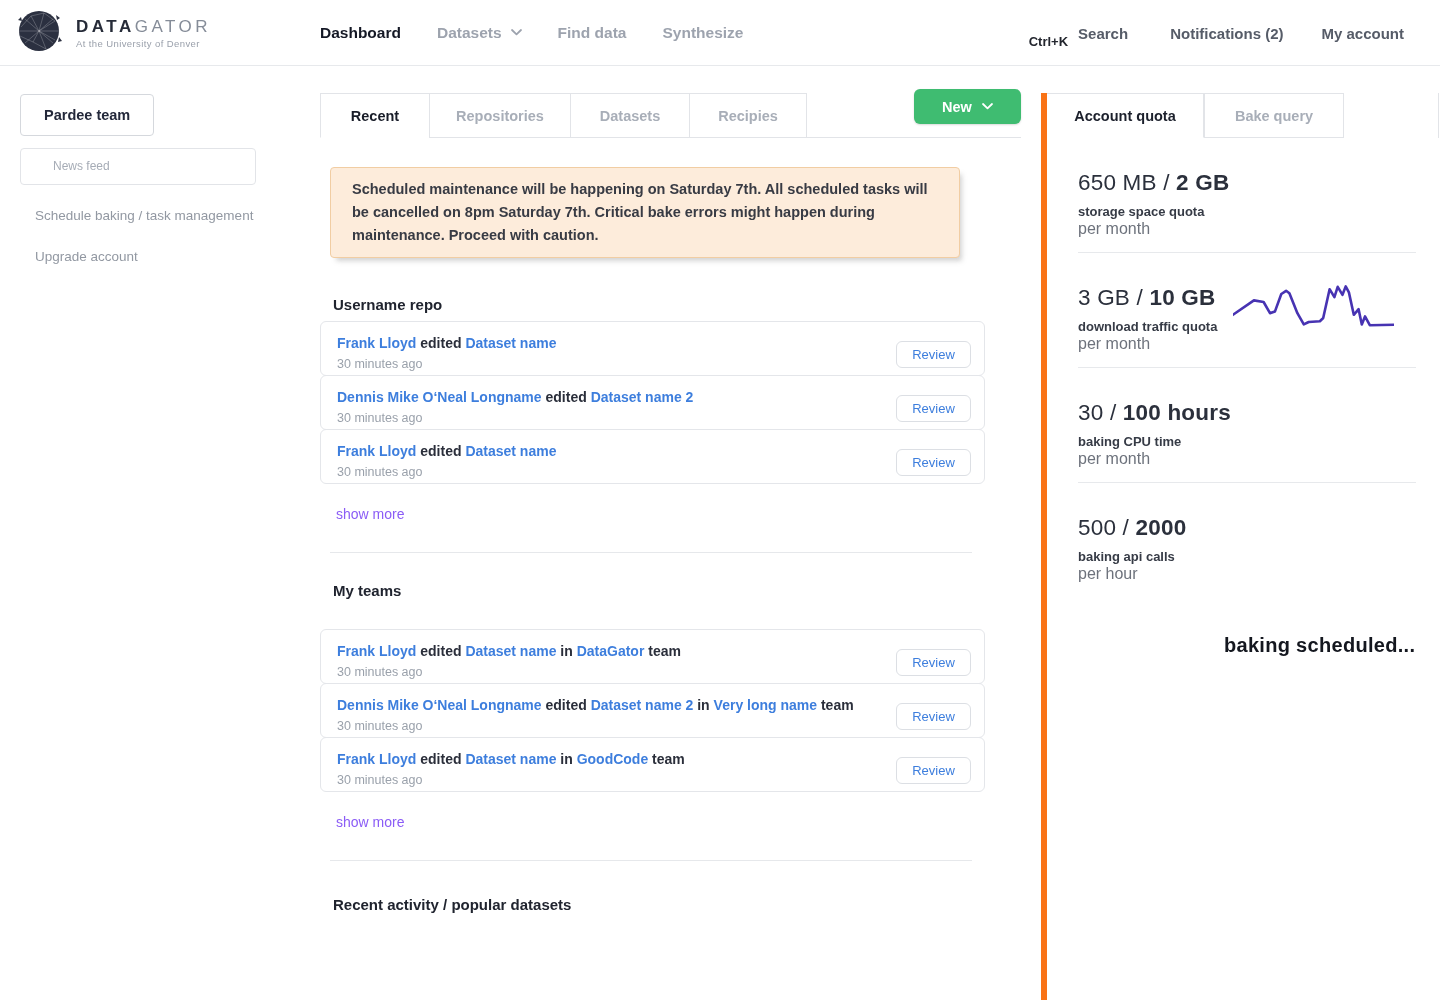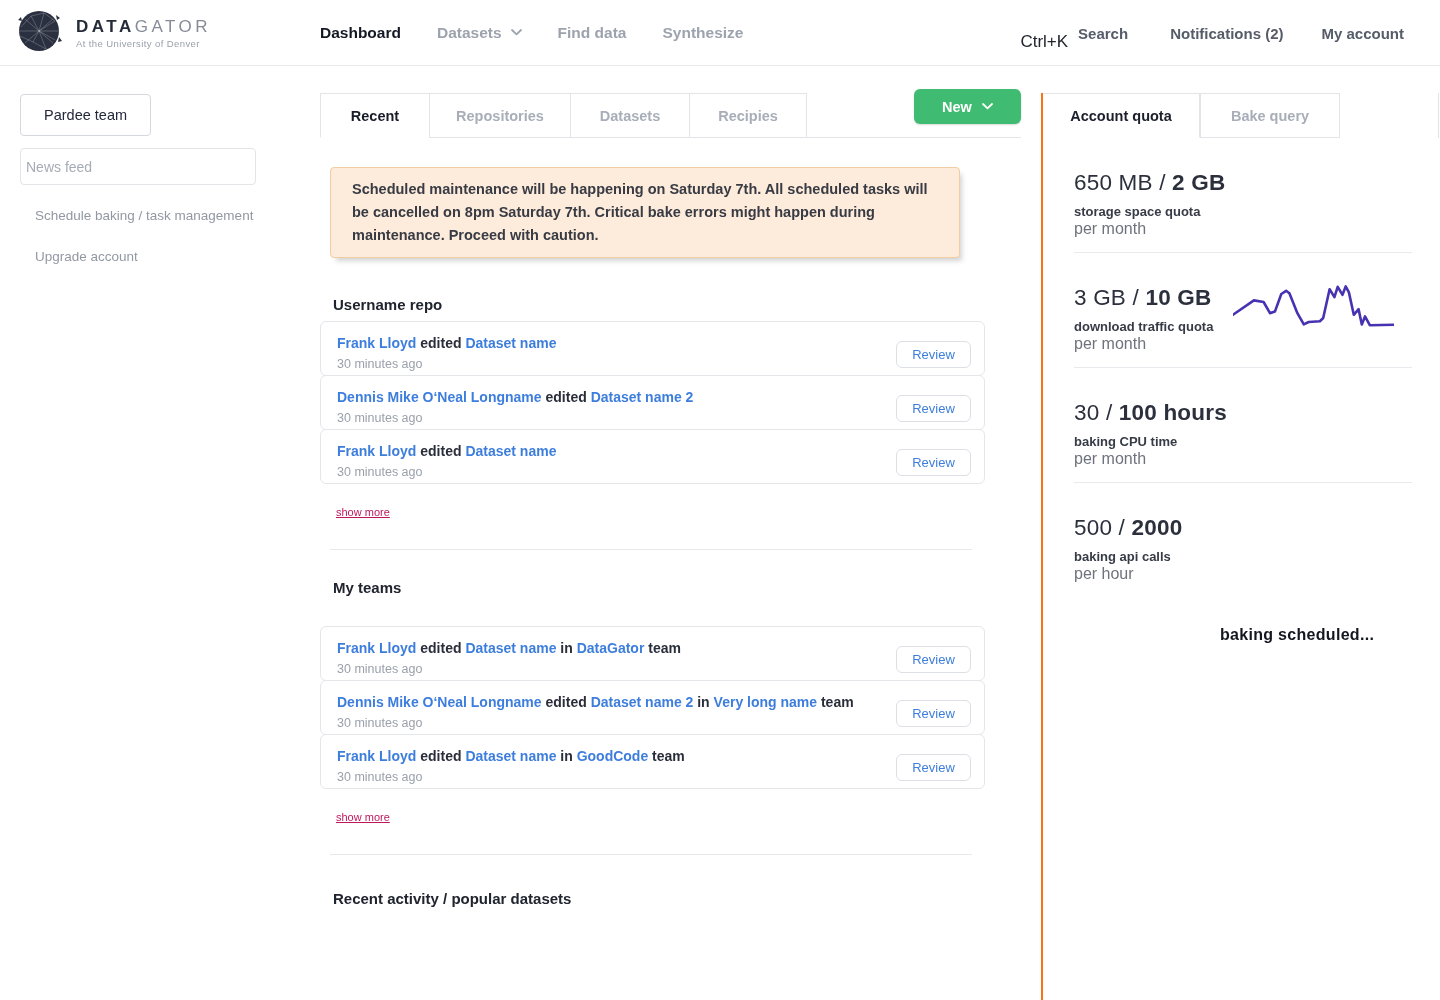--- a/index.html
+++ b/index.html
@@ -11,31 +11,31 @@
   .logo-wrap{display:flex;align-items:center;gap:13px;padding-left:15px;width:320px;flex:0 0 320px;cursor:pointer;}
   .brand-lines{display:flex;flex-direction:column;}
   .brand-name{font-size:17px;letter-spacing:3.5px;font-weight:bold;color:#262b38;line-height:19px;}
   .brand-name .secondary{color:#858c98;font-weight:normal;}
   .brand-sub{font-size:9.5px;color:#9aa0ab;letter-spacing:0.4px;margin-top:2px;}
   .nav{display:flex;align-items:center;gap:36px;}
   .nav-item{font-size:15.5px;font-weight:bold;color:#9da3ae;cursor:pointer;display:flex;align-items:center;gap:9px;}
   .nav-item.active{color:#141825;}
   .hdr-right{position:absolute;right:36px;top:0;height:66px;display:flex;align-items:center;}
   .hdr-search{display:flex;align-items:center;gap:10px;cursor:pointer;}
-  .shortcut{font-size:17px;font-weight:normal;color:#23262e;margin-top:17px;}
+  .shortcut{font-size:13px;font-weight:bold;color:#23262e;margin-top:17px;}
   .hdr-link{font-size:15px;font-weight:bold;color:#565c68;cursor:pointer;}
   .gap40{margin-left:42px;}
   .gap38{margin-left:38px;}
 
   
   .sidebar{position:absolute;left:20px;top:94px;width:240px;}
   .team-btn{display:inline-block;border:1px solid #d5d8dd;border-radius:4px;background:#fff;
-    padding:12px 23px;font-size:14.5px;font-weight:normal;color:#23283a;cursor:pointer;}
-  .news-feed{margin-top:12px;border:1px solid #e2e4e8;border-radius:4px;padding:10px 5px;
-    color:#a6acb6;font-size:14px;width:236px;height:37px;cursor:pointer;}
+    padding:12px 23px;font-size:14.5px;font-weight:bold;color:#23283a;cursor:pointer;}
+  .news-feed{margin-top:12px;border:1px solid #e2e4e8;border-radius:4px;padding:10px 32px;
+    color:#a6acb6;font-size:12px;width:236px;height:37px;cursor:pointer;}
   .side-link{margin-top:23px;margin-left:15px;font-size:13.5px;color:#9298a2;cursor:pointer;}
   .side-link + .side-link{margin-top:26px;}
 
   
   .main{position:absolute;left:320px;top:93px;width:701px;}
   .tabbar{position:relative;height:45px;display:flex;}
   .tabbar::after{content:'';position:absolute;left:0;right:0;bottom:0;height:1px;background:#e2e4e8;}
   .tab{height:45px;border:1px solid #e2e4e8;margin-left:-1px;background:#fff;z-index:1;
     display:flex;align-items:center;justify-content:center;font-size:14.5px;font-weight:bold;color:#a8aeb8;cursor:pointer;}
   .tab:first-child{margin-left:0;}
@@ -53,40 +53,40 @@
   .sec-title.mt29{margin-top:29px;}
   .act-list{margin-top:8px;width:665px;}
   .act-row{position:relative;height:55px;border:1px solid #e4e6ea;border-radius:6px;background:#fff;
     padding:13px 92px 0 16px;margin-top:-1px;}
   .act-row:first-of-type{margin-top:0;}
   .act-line{font-size:14px;font-weight:bold;color:#2a2e3a;white-space:nowrap;overflow:hidden;}
   .act-line .blue{color:#3d7edd;cursor:pointer;}
   .act-time{font-size:12.5px;color:#9aa1ab;margin-top:6px;}
   .review-btn{position:absolute;right:13px;top:19px;width:75px;height:27px;background:#fff;
     border:1px solid #dcdfe4;border-radius:6px;color:#3d7edd;font-size:13px;font-family:inherit;cursor:pointer;}
-  .show-more{display:inline-block;margin:22px 0 0 16px;font-size:11px;color:#be185d;cursor:pointer;text-decoration:underline;}
+  .show-more{display:inline-block;margin:22px 0 0 16px;font-size:14px;color:#8b5cf6;cursor:pointer;}
   .h-divider{margin:29px 0 0 10px;width:642px;height:1px;background:#e6e8eb;}
 
   
-  .quota-panel{position:absolute;left:1041px;top:93px;width:399px;height:907px;border-left:2px solid #f97316;}
+  .quota-panel{position:absolute;left:1041px;top:93px;width:399px;height:907px;border-left:6px solid #f97316;}
   .q-tabbar{position:relative;height:45px;display:flex;}
   .q-tab{height:45px;border:1px solid #e2e4e8;border-left:none;background:#fff;
     display:flex;align-items:center;justify-content:center;font-size:14.5px;font-weight:bold;color:#a8aeb8;cursor:pointer;}
   .q-tab.active{color:#1c202c;border-bottom-color:#fff;}
   .q-tab.qt1{width:157px;}
   .q-tab.qt2{width:140px;border-left:1px solid #e2e4e8;}
   .q-tab-stub{position:absolute;right:1px;top:0;width:1px;height:45px;background:#e2e4e8;}
   .qblock{position:relative;height:114px;padding:32px 0 0 31px;}
   .qvalue{font-size:22.5px;color:#2b303c;letter-spacing:.2px;}
   .qvalue .total{font-weight:bold;}
   .qlabel{margin-top:9px;font-size:13px;font-weight:bold;color:#363b46;line-height:13px;}
   .qperiod{margin-top:4px;font-size:16px;color:#6d727c;line-height:13px;}
   .qdivider{margin-left:31px;width:338px;height:1px;background:#e7e9ec;}
   .sparkline{position:absolute;right:46px;top:30px;width:161px;height:46px;}
-  .q-status{margin-top:29px;padding-left:177px;font-size:16px;font-weight:bold;color:#14171f;letter-spacing:.3px;}
+  .q-status{margin-top:37px;padding-left:177px;font-size:20px;font-weight:bold;color:#14171f;letter-spacing:.3px;}
 </style>
 </head>
 <body>
 
 <div class="header">
   <div class="logo-wrap">
     <span>
       <svg width="48" height="48" viewBox="0 0 48 48">
         <circle cx="24" cy="24" r="20" fill="#2b3040"></circle>
         <path d="M6 20 L16 9 L29 6 L40 14 M5 29 L18 35 L31 42 M10 12 L24 24 L38 12 M10 36 L24 24 L38 36 M4 24 L24 24 L44 24 M16 9 L24 24 L18 35 M29 6 L24 24 L31 42 M40 14 L24 24 L40 33" stroke="rgba(255,255,255,0.22)" stroke-width="1" fill="none"></path>

